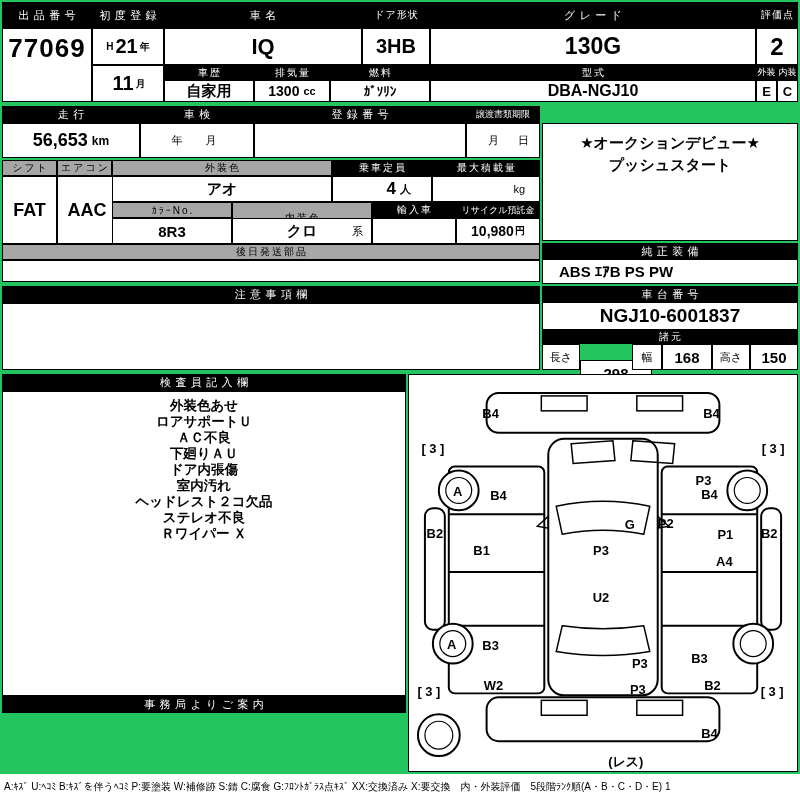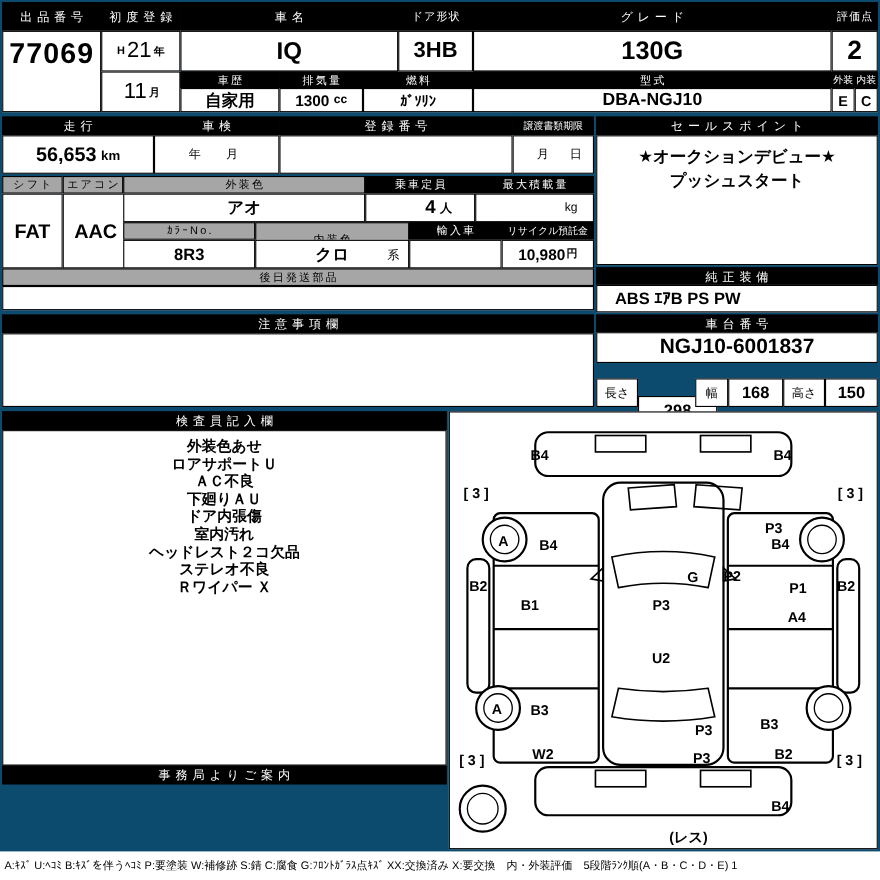--- a/index.html
+++ b/index.html
@@ -1,32 +1,32 @@
 <!DOCTYPE html>
 <html><head>
 <meta charset="utf-8">
 <style>
   * { margin:0; padding:0; box-sizing:border-box; }
   html,body { background:#222; }
   .sheet {
-    position:relative; width:800px; height:800px; background:#0c4a6e;
+    position:relative; width:800px; height:800px; background:#22c55e;
     font-family:"Liberation Sans","DejaVu Sans",sans-serif; color:#000; overflow:hidden;padding-left:20px;
   }
   .cell {
     position:absolute; background:#fff; border:1px solid #000;
     display:flex; align-items:center; justify-content:center;
     overflow:hidden; white-space:nowrap;
   }
   .hdr { background:#000; color:#fff; font-size:11px; letter-spacing:0.4em; padding-left:0.4em; font-weight:500; }
   .hdr.s  { font-size:10px; letter-spacing:2px; padding-left:2px; }
   .hdr.xs { font-size:9px;  letter-spacing:0;   padding-left:0;   }
   .gray { background:#a6a6a6; color:#000; }
   .val { font-weight:bold; }
   .sm  { font-size:10px; font-weight:bold; }
-  .big { font-size:20px; font-weight:normal; margin:0 2px; }
+  .big { font-size:20px; font-weight:bold; margin:0 2px; }
   .unit{ font-size:11px; font-weight:bold; margin-left:4px; }
   .col { flex-direction:column; align-items:center; justify-content:flex-start; }
   .note-line { line-height:16px; }
   #inspector-notes { font-size:13.5px; font-weight:bold; padding:6px 8px; }
   #marker-layer text { font-family:"Liberation Sans","DejaVu Sans",sans-serif; font-weight:bold; font-size:13px; fill:#000; }
   .footer-strip { font-size:10px; justify-content:flex-start; padding-left:4px; border:0; }
 </style>
 </head>
 <body>
 
@@ -86,21 +86,20 @@
 
   <div class="cell hdr" style="left:140px;top:106px;width:114px;height:17px">車検</div>
   <div class="cell hdr" style="left:254px;top:106px;width:212px;height:17px">登録番号</div>
 
   <div class="cell" style="left:140px;top:123px;width:114px;height:35px;font-size:11px;letter-spacing:6px">年　月</div>
   <div class="cell" style="left:254px;top:123px;width:212px;height:35px"></div>
 
   <div class="cell hdr xs" style="left:466px;top:106px;width:74px;height:17px">譲渡書類期限</div>
   <div class="cell" style="left:466px;top:123px;width:74px;height:35px;font-size:11px;justify-content:flex-end;padding-right:6px;letter-spacing:4px">月　日</div>
 
-  <div class="cell hdr" style="left:542px;top:106px;width:256px;height:17px">セールスポイント</div>
   <div class="cell col" style="left:542px;top:123px;width:256px;height:118px;padding:8px">
     <span class="val" style="font-size:15px;line-height:22px">★オークションデビュー★</span>
     <span class="val" style="font-size:15px;line-height:22px">プッシュスタート</span>
   </div>
 
   <div class="cell hdr s gray" style="left:2px;top:160px;width:55px;height:16px">シフト</div>
   <div class="cell hdr s gray" style="left:57px;top:160px;width:55px;height:16px">エアコン</div>
   <div class="cell val" style="left:2px;top:176px;width:55px;height:68px;font-size:18px">FAT</div>
   <div class="cell val" style="left:57px;top:176px;width:60px;height:68px;font-size:18px">AAC</div>
 
@@ -139,20 +138,21 @@
 
   <div class="cell hdr" style="left:542px;top:243px;width:256px;height:16px">純正装備</div>
   <div class="cell val" style="left:542px;top:259px;width:256px;height:25px;justify-content:flex-start;padding-left:16px;font-size:15px">ABS ｴｱB PS PW</div>
 
   <div class="cell hdr" style="left:2px;top:286px;width:538px;height:17px">注意事項欄</div>
   <div class="cell" style="left:2px;top:303px;width:538px;height:67px"></div>
 
   <div class="cell hdr" style="left:542px;top:286px;width:256px;height:16px">車台番号</div>
   <div class="cell val" style="left:542px;top:302px;width:256px;height:28px;font-size:19px">NGJ10-6001837</div>
 
+  <div class="cell hdr s" style="left:542px;top:330px;width:256px;height:14px">諸元</div>
   <div class="cell" style="left:542px;top:344px;width:38px;height:26px;font-size:11px">長さ</div>
   <div class="cell val" style="left:580px;top:360px;width:72px;height:26px;font-size:15px">298</div>
   <div class="cell" style="left:632px;top:344px;width:30px;height:26px;font-size:11px">幅</div>
   <div class="cell val" style="left:662px;top:344px;width:50px;height:26px;font-size:15px">168</div>
   <div class="cell" style="left:712px;top:344px;width:38px;height:26px;font-size:11px">高さ</div>
   <div class="cell val" style="left:750px;top:344px;width:48px;height:26px;font-size:15px">150</div>
 
   <div class="cell hdr" style="left:2px;top:374px;width:404px;height:17px">検査員記入欄</div>
   <div class="cell col" id="inspector-notes" style="left:2px;top:391px;width:404px;height:305px">
       <div class="note-line">外装色あせ</div>

